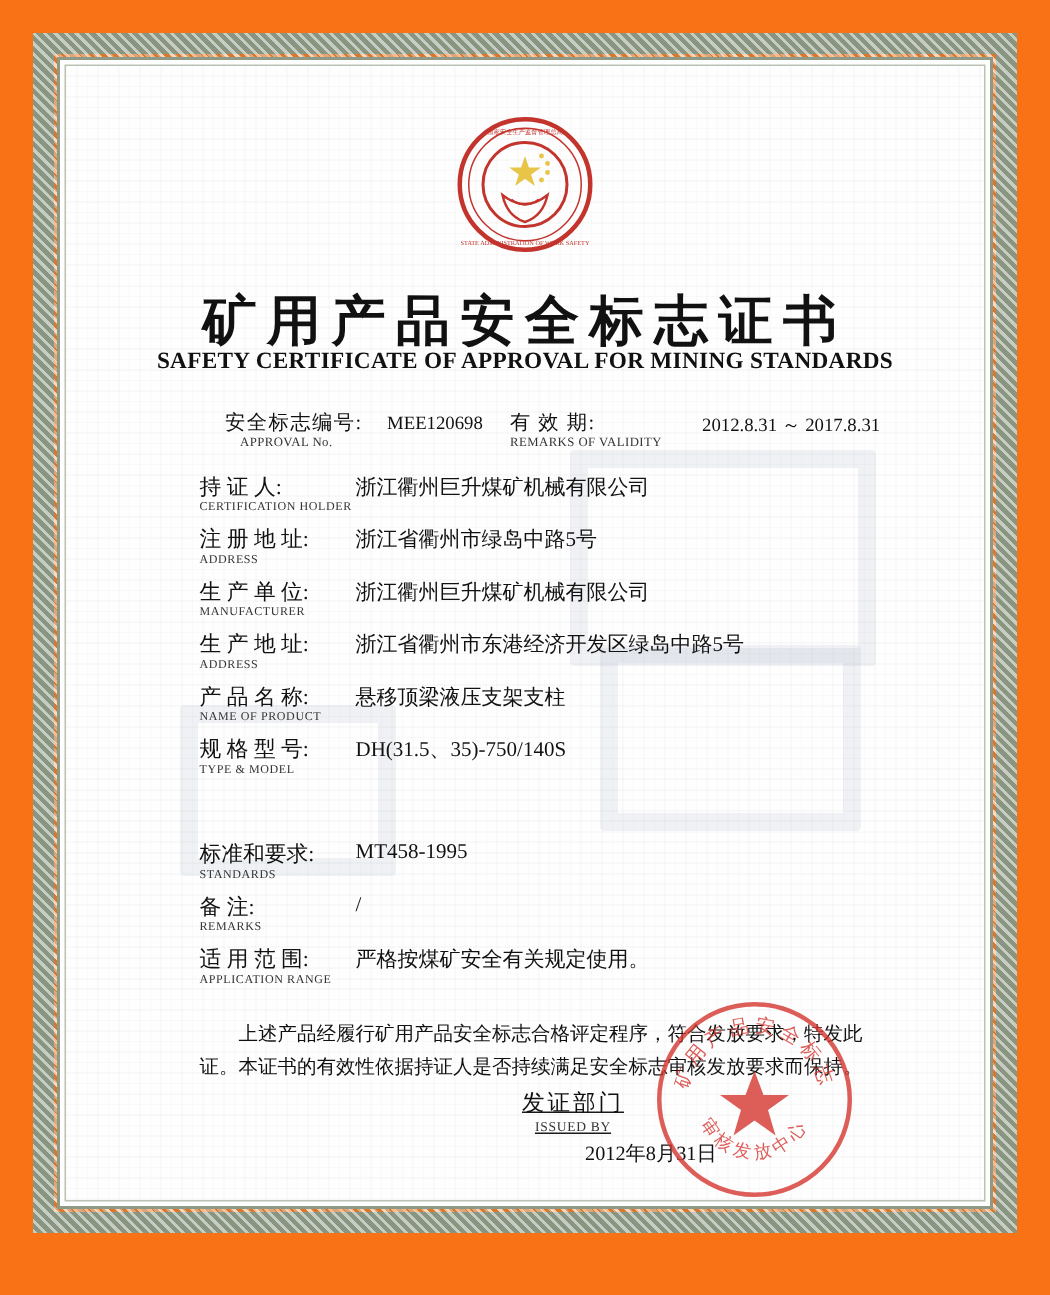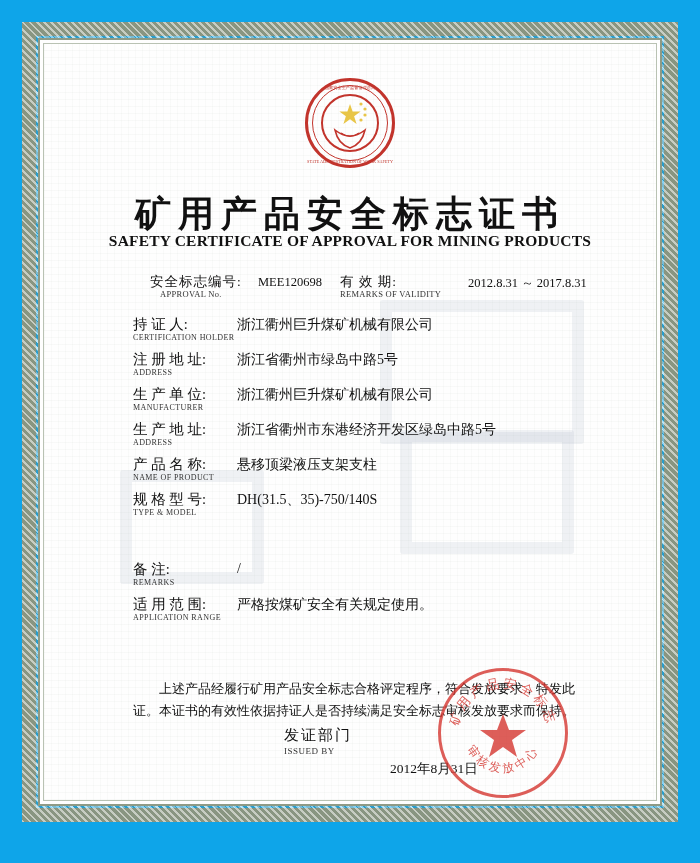--- a/index.html
+++ b/index.html
@@ -14,21 +14,21 @@
     color: #1a1a1a;
     position: relative;
     overflow: hidden;
   }
 
   
   .page {
     position: absolute;
     left: 0; top: 0;
     width: 700px; height: 863px;
-    background: #0ea5e9;
+    background: #f97316;
   }
 
   .border-outer {
     position: absolute;
     left: 22px; top: 22px;
     width: 656px; height: 800px;
     box-sizing: border-box;
     border: 14px solid #8e9a86;
     background:
       repeating-linear-gradient(45deg, rgba(255,255,255,.45) 0 3px, rgba(0,0,0,0) 3px 6px);
@@ -218,22 +218,24 @@
     font-size: 13px;
     line-height: 22px;
     color: #111;
     text-align: justify;
   }
   .statement .indent { display: inline-block; width: 26px; }
 
   
   .issued {
     position: absolute;
-    left: 284px; top: 726px;
+    left: 312px; top: 726px;
     width: 140px;
+    text-align: center;
+    text-decoration: underline;
   }
   .issued .i-cn {
     font-size: 15px;
     letter-spacing: 2px;
     color: #111;
   }
   .issued .i-en {
     font-size: 9px;
     letter-spacing: 0.5px;
     color: #333;
@@ -310,21 +312,21 @@
         <circle cx="60" cy="37" r="1.6"></circle>
         <circle cx="56" cy="42" r="1.6"></circle>
       </g>
 
       <path d="M30 52 q15 12 30 0 q-3 14 -15 18 q-12 -4 -15 -18 z" fill="none" stroke="#c2342c" stroke-width="1.6"></path>
       <path d="M36 55 q9 7 18 0" fill="none" stroke="#c2342c" stroke-width="1.2"></path>
     </svg>
   </div>
 
   <div class="title-cn">矿用产品安全标志证书</div>
-  <div class="title-en">SAFETY CERTIFICATE OF APPROVAL FOR MINING PRODUCTS</div>
+  <div class="title-en">SAFETY CERTIFICATE OF APPROVAL FOR MINING STANDARDS</div>
 
   <div class="row-top">
     <div class="approval-block">
       <div class="approval-label lbl-cn">安全标志编号:</div>
       <div class="approval-sub lbl-en">APPROVAL No.</div>
       <div class="approval-value val">MEE120698</div>
     </div>
     <div class="validity-block">
       <div class="validity-label lbl-cn">有 效 期:</div>
       <div class="validity-sub lbl-en">REMARKS OF VALIDITY</div>
@@ -366,20 +368,25 @@
 
     <div class="field">
       <span class="f-cn">规 格 型 号:</span>
       <span class="f-en">TYPE &amp; MODEL</span>
       <span class="f-val">DH(31.5、35)-750/140S</span>
     </div>
   </div>
 
   <div class="fields2">
 
+    <div class="field">
+      <span class="f-cn">标准和要求:</span>
+      <span class="f-en">STANDARDS</span>
+      <span class="f-val">MT458-1995</span>
+    </div>
 
     <div class="field">
       <span class="f-cn">备      注:</span>
       <span class="f-en">REMARKS</span>
       <span class="f-val">/</span>
     </div>
 
     <div class="field">
       <span class="f-cn">适 用 范 围:</span>
       <span class="f-en">APPLICATION RANGE</span>

